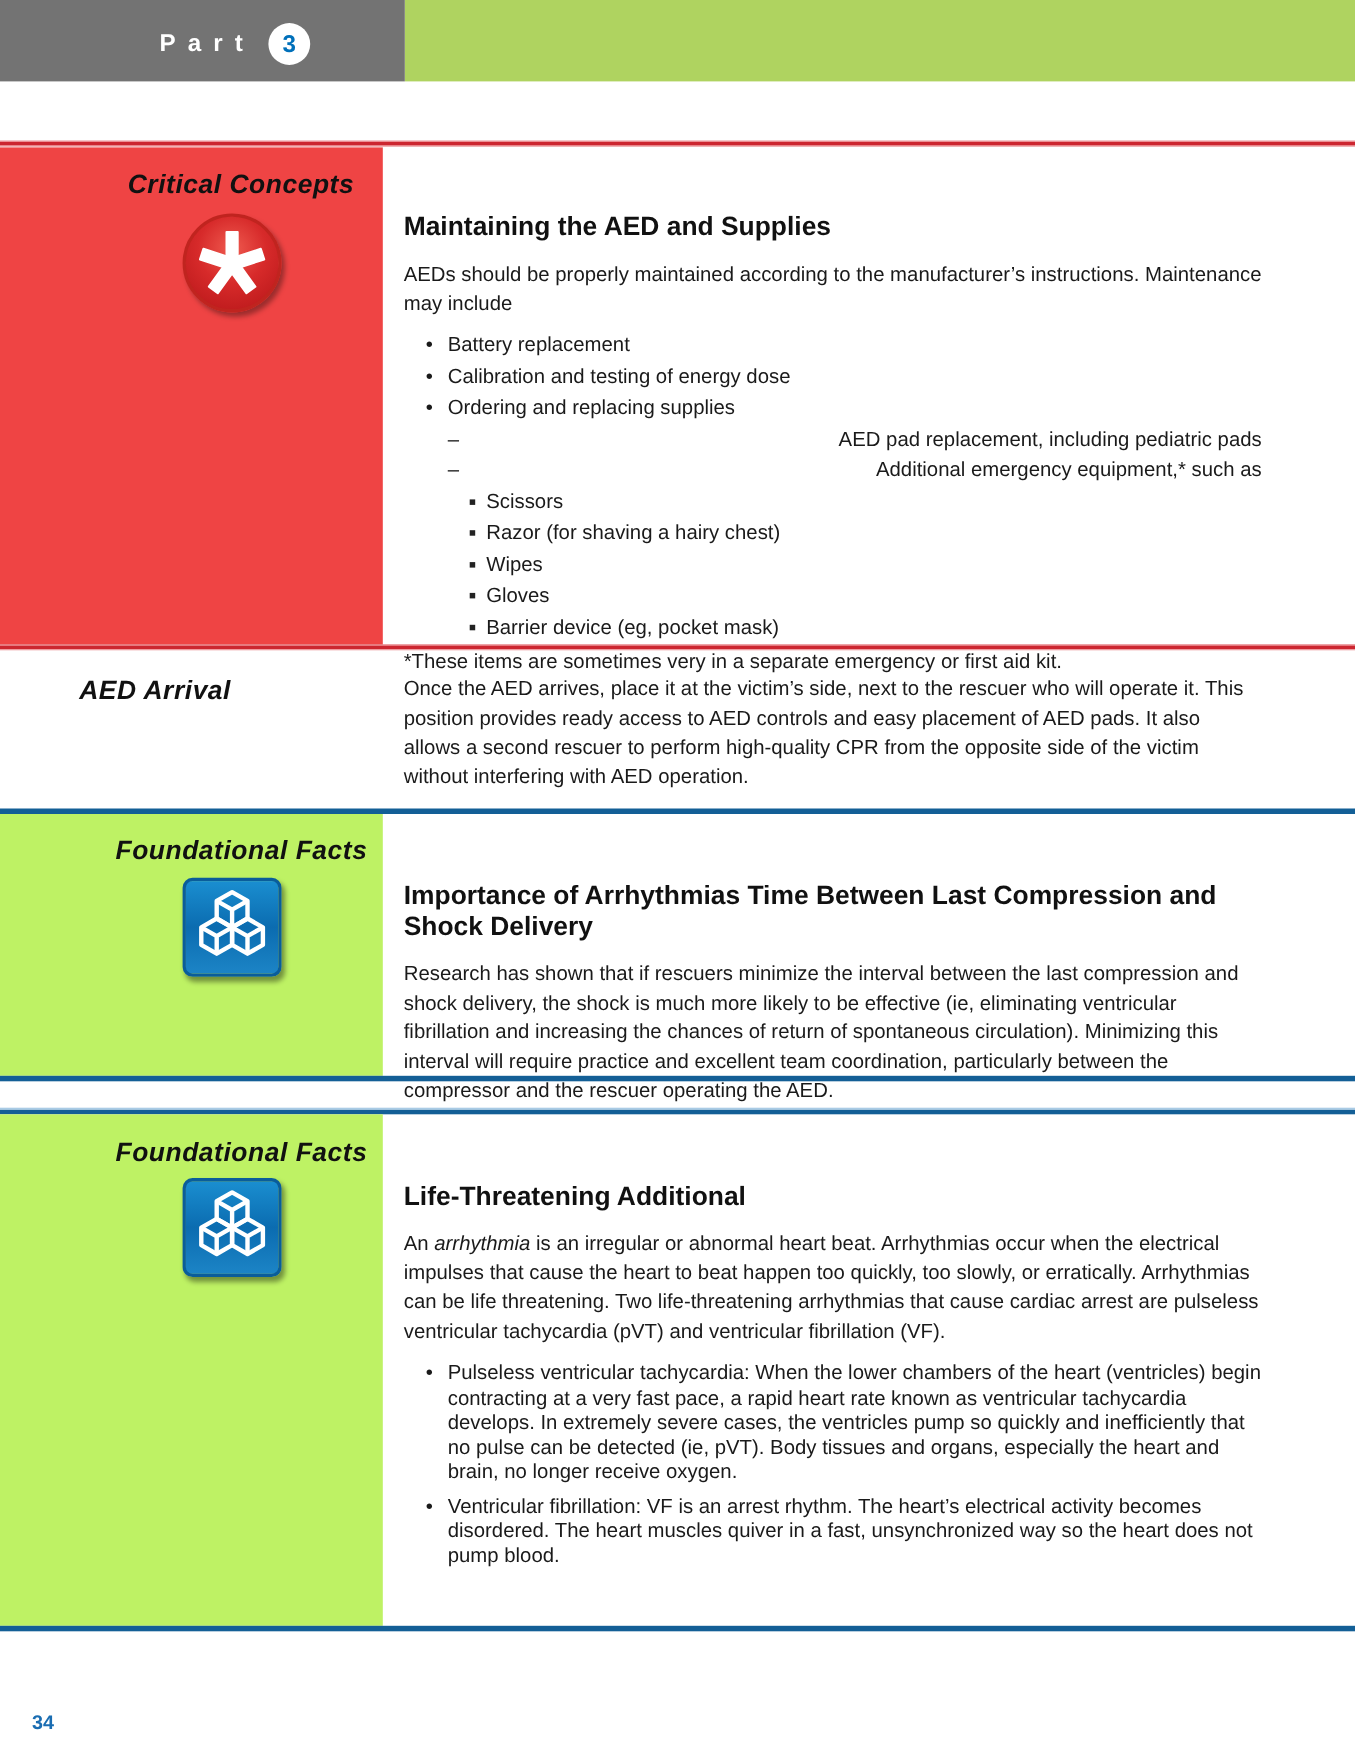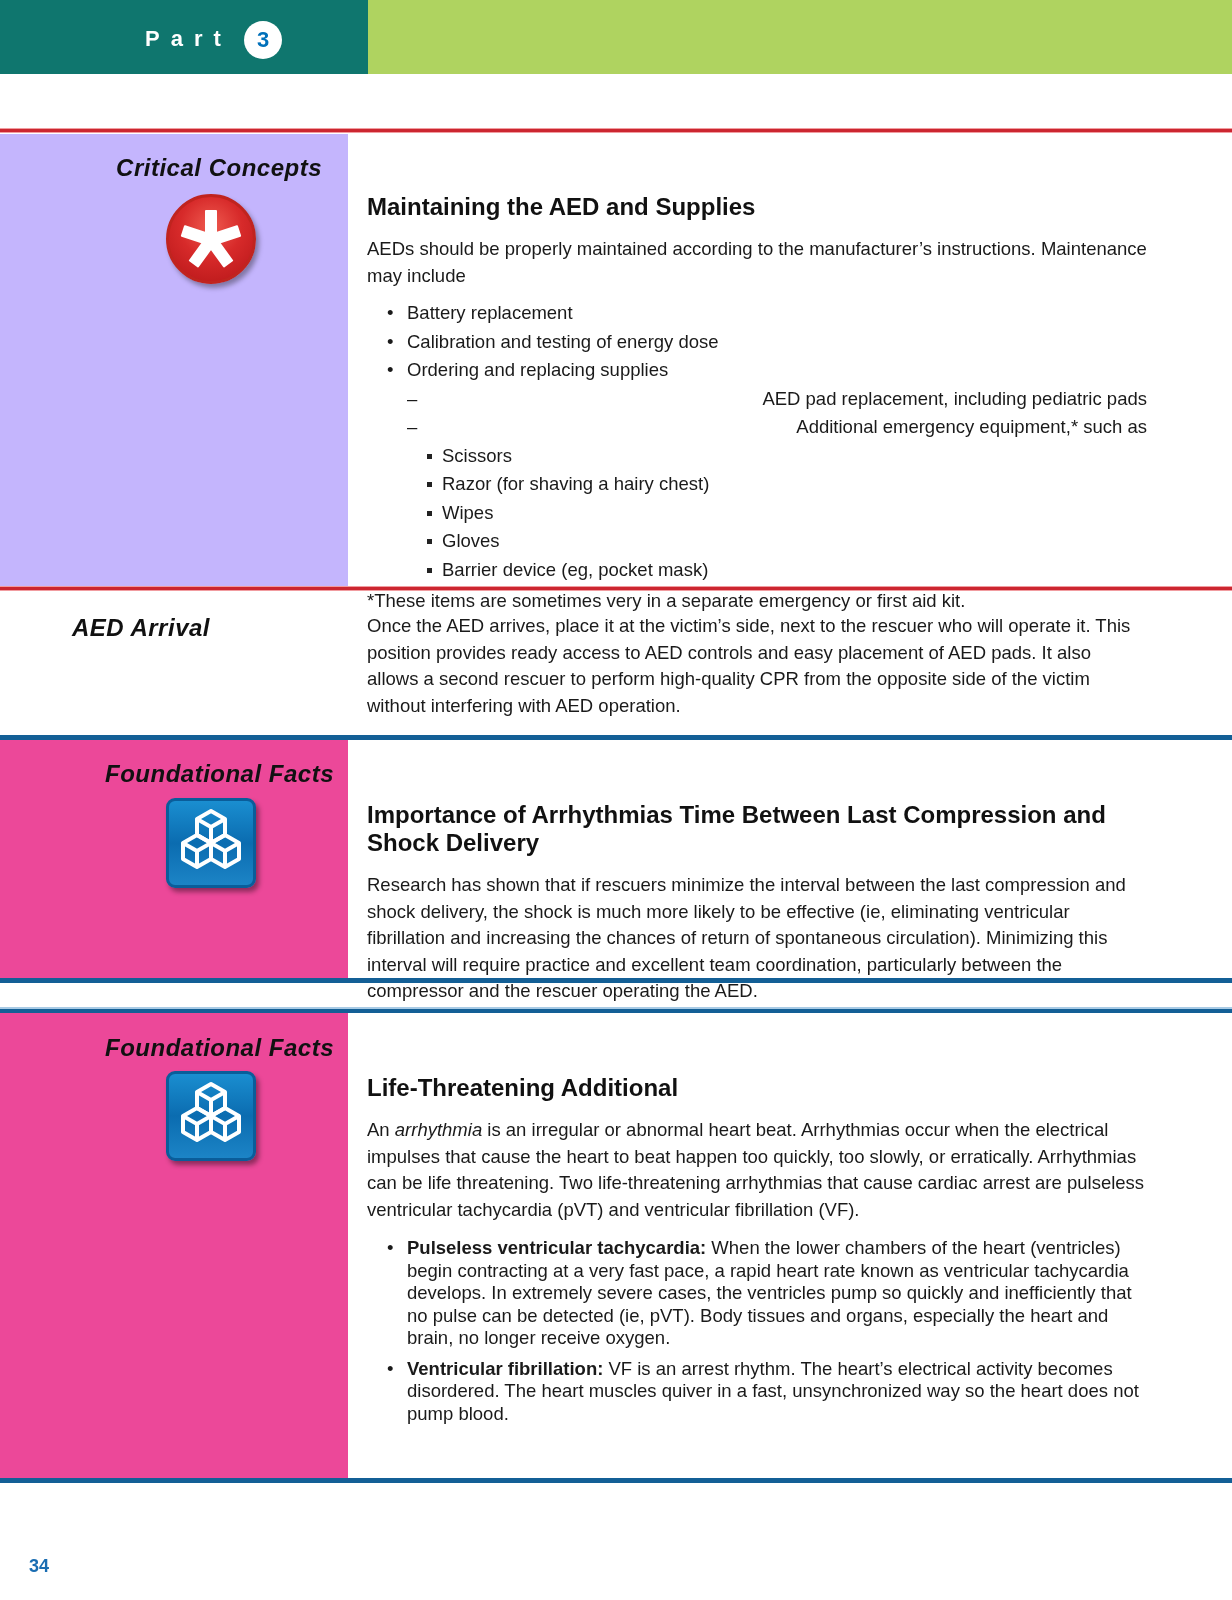--- a/index.html
+++ b/index.html
@@ -1,52 +1,52 @@
 <!DOCTYPE html>
 <html><head>
   <meta charset="utf-8">
   <style>
     * { box-sizing: border-box; margin: 0; padding: 0; }
     html, body { width: 1232px; height: 1600px; background: #ffffff; overflow: hidden; }
     body { position: relative; font-family: "Liberation Sans", sans-serif; color: #111; }
 
     .header { position: absolute; top: 0; left: 0; width: 1232px; height: 74px; display: flex; }
-    .header-blue { width: 368px; height: 74px; background: #0f766e; position: relative; }
+    .header-blue { width: 368px; height: 74px; background: #737373; position: relative; }
     .header-green { flex: 1; height: 74px; background: #afd360; }
     .part-label { position: absolute; left: 145px; top: 26px; color: #fff; font-weight: bold; font-size: 22px; letter-spacing: 11px; font-family: "Liberation Sans", sans-serif; }
     .part-num { position: absolute; left: 244px; top: 21px; width: 38px; height: 38px; border-radius: 50%; background: #fff; color: #0070ba; font-weight: bold; font-size: 22px; text-align: center; line-height: 38px; }
     .rule { position: absolute; left: 0; width: 1232px; height: 5px; }
     .rule.red { background: #cc2630; border-top: 1px solid #f19ca0; border-bottom: 1px solid #f19ca0; }
     .rule.blue { background: #135f96; }
     .rule.blue-thin { background: #a9cbe5; height: 2px; }
 
     .side { position: absolute; left: 0; width: 348px; }
-    .side.pink { background: #c4b5fd; }
-    .side.lav { background: #ec4899; }
+    .side.pink { background: #ef4444; }
+    .side.lav { background: #bef264; }
 
     .side-title { position: absolute; right: 0; font-weight: bold; font-style: italic; font-size: 24px; color: #111; white-space: nowrap; text-align: right; letter-spacing: 0.5px; }
 
     .content { position: absolute; left: 367px; width: 780px; font-size: 18.5px; line-height: 26.5px; color: #1a1a1a; }
     .content h2 { font-size: 24px; font-weight: bold; line-height: 28px; color: #111; margin-bottom: 15px; margin-top: 41px; }
     .content p { margin-bottom: 10px; }
 
     ul.l1 { list-style: none; margin: 0 0 6px 0; }
     ul.l1 > li { position: relative; padding-left: 40px; line-height: 28.5px; }
     ul.l1 > li::before { content: "\2022"; position: absolute; left: 20px; top: 0; }
     ul.l2 { list-style: none; text-align: right; }
     ul.l2 > li { position: relative; padding-left: 60px; line-height: 28.5px; }
     ul.l2 > li::before { content: "\2013"; position: absolute; left: 40px; top: 0; }
     ul.l3 { list-style: none; }
     ul.l3 > li { position: relative; padding-left: 75px; line-height: 28.5px; }
     ul.l3 > li::before { content: ""; position: absolute; left: 60px; top: 12px; width: 5px; height: 5px; background: #222; }
 
     ul.bl { list-style: none; margin: 14px 0 10px 0; }
     ul.bl > li { position: relative; padding-left: 40px; line-height: 22.5px; margin-bottom: 8px; }
     ul.bl > li::before { content: "\2022"; position: absolute; left: 20px; top: 0; }
-    ul.bl b { font-weight: bold; }
+    ul.bl b { font-weight: normal; }
 
     .icon-critical { position: absolute; left: 166px; width: 90px; height: 90px; border-radius: 50%;
       background: radial-gradient(circle at 50% 35%, #ef5a4f 0%, #d72a2a 45%, #b51518 100%);
       box-shadow: 3px 4px 5px rgba(0,0,0,0.35); border: 3px solid #c0241f; }
     .icon-critical svg { position: absolute; left: 0; top: 0; }
 
     .icon-blocks { position: absolute; left: 166px; width: 90px; height: 90px; border-radius: 9px;
       background: linear-gradient(180deg, #1a8ed0 0%, #0b6cb0 50%, #1c84c6 100%);
       border: 3px solid #0a5d9a; box-shadow: 3px 4px 5px rgba(0,0,0,0.4); }
     .icon-blocks svg { position: absolute; left: 0; top: 0; }

